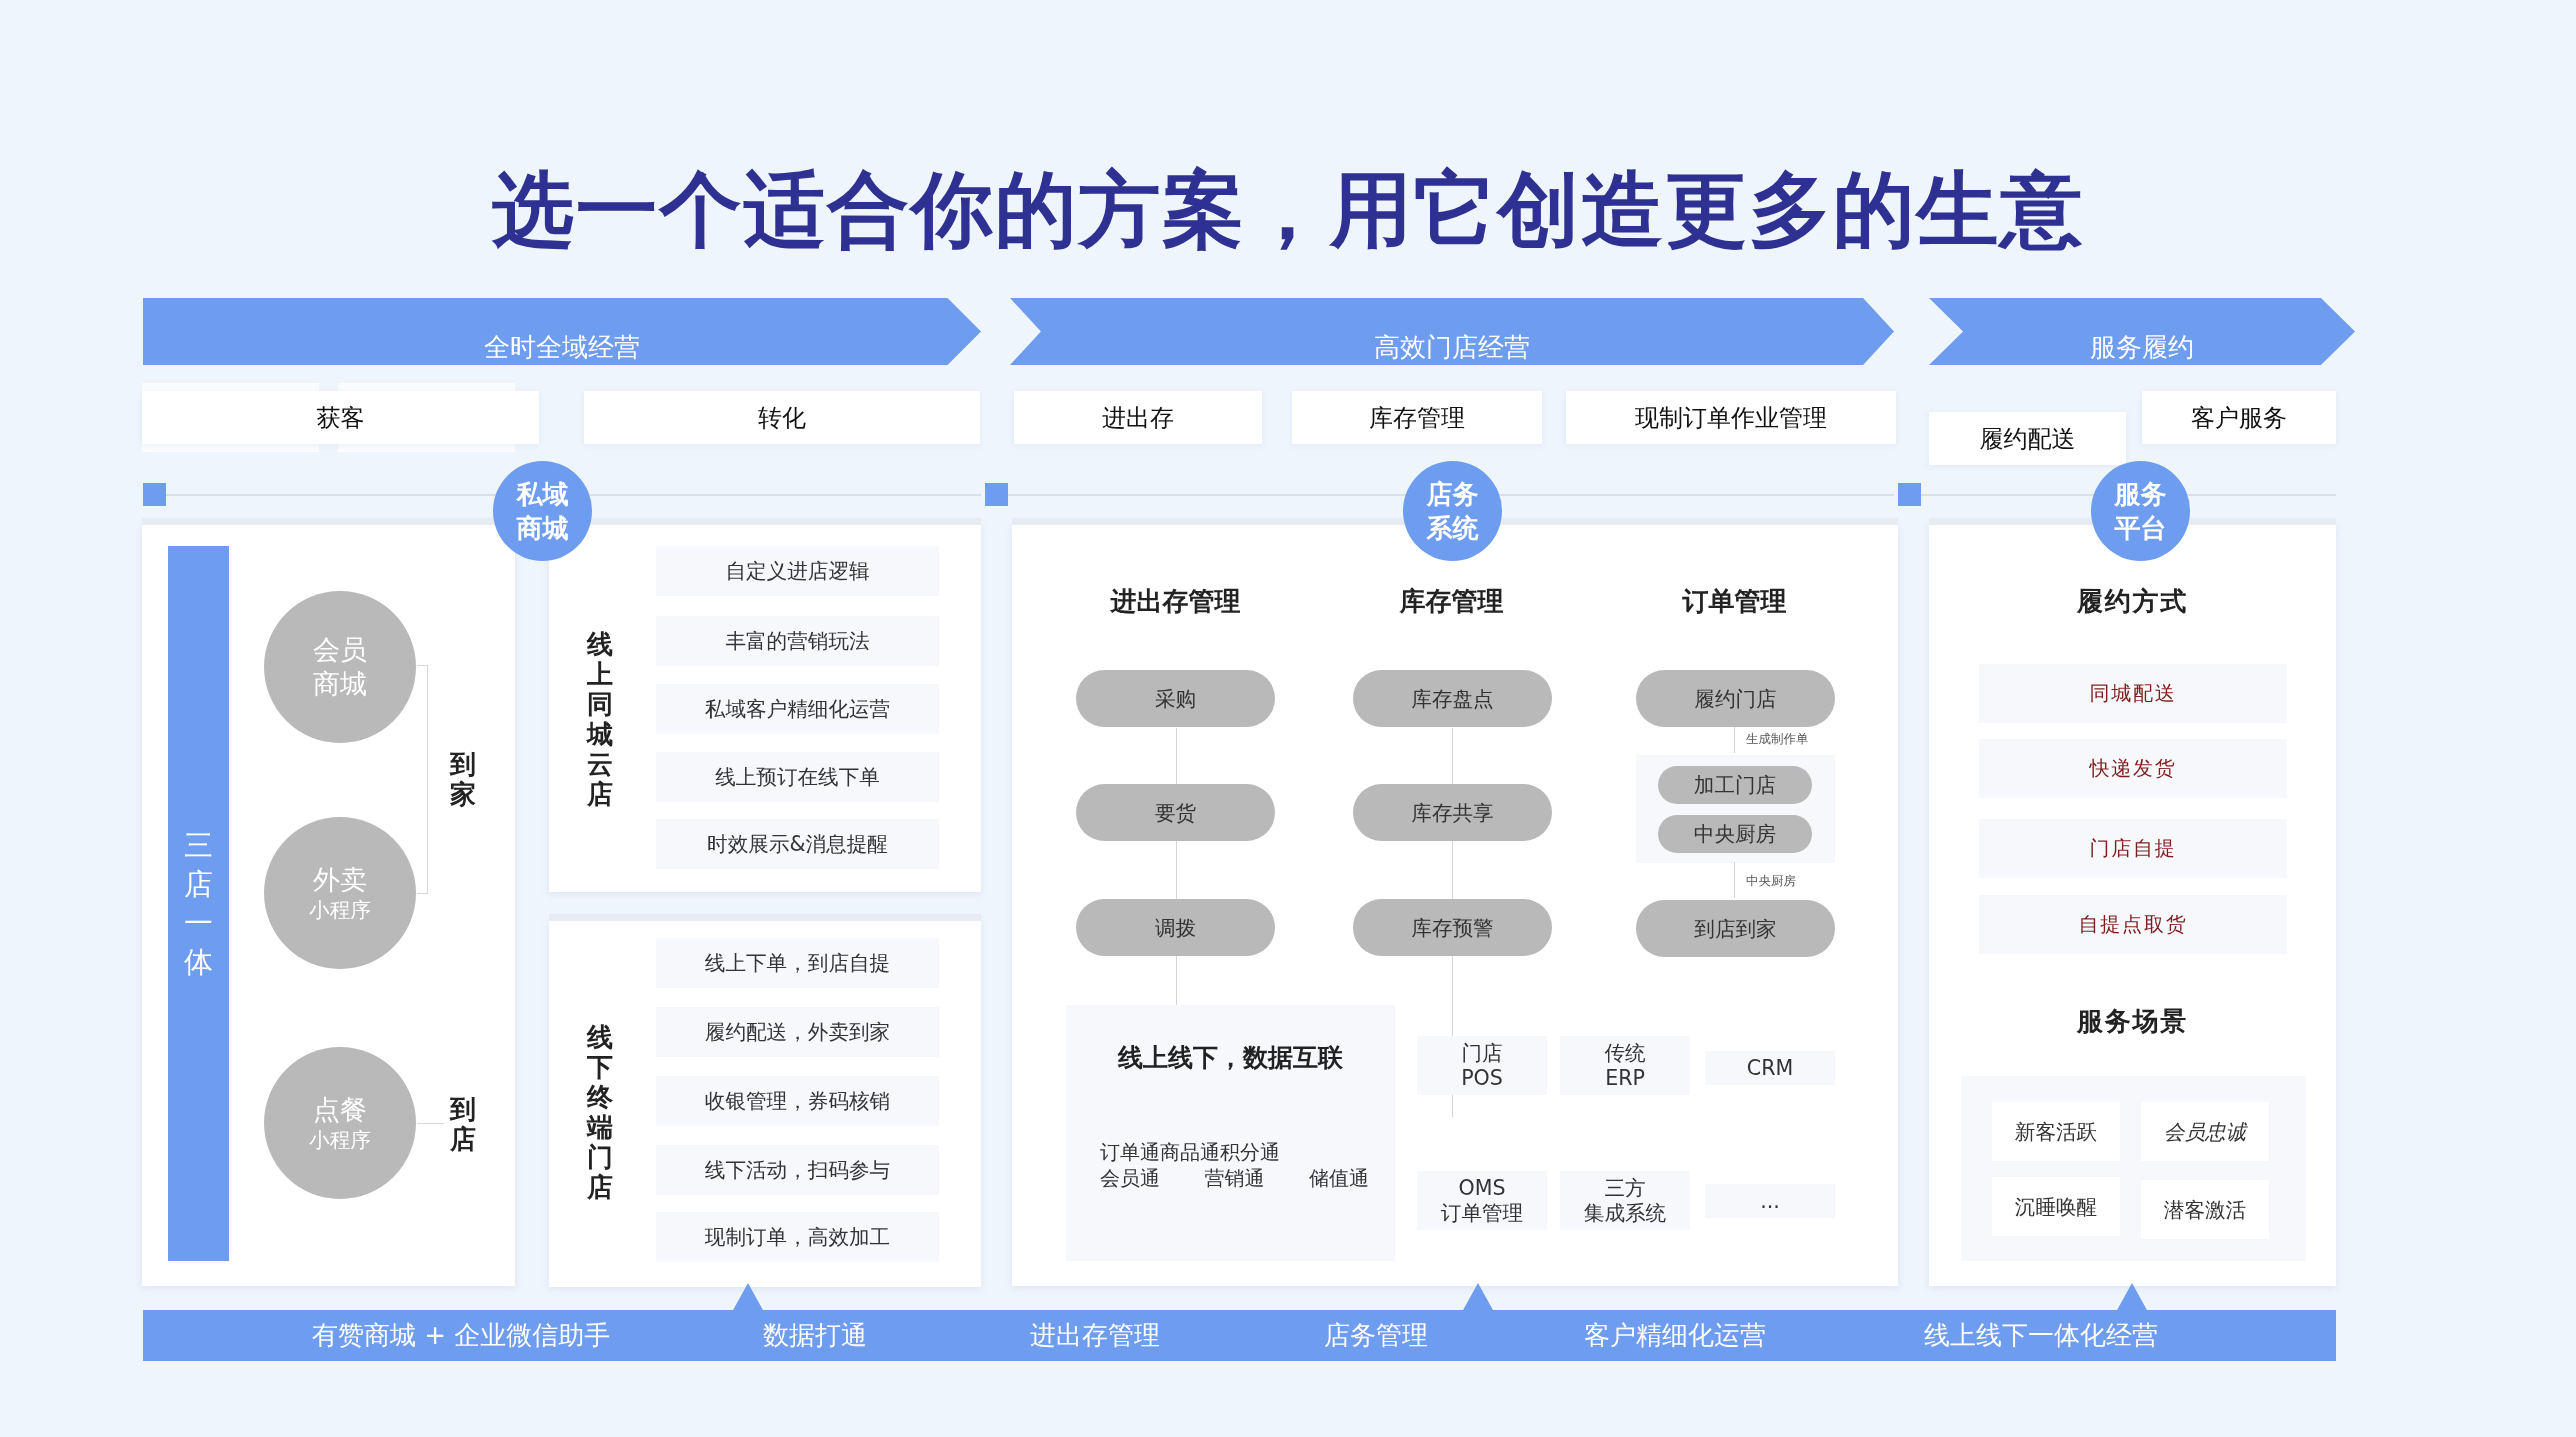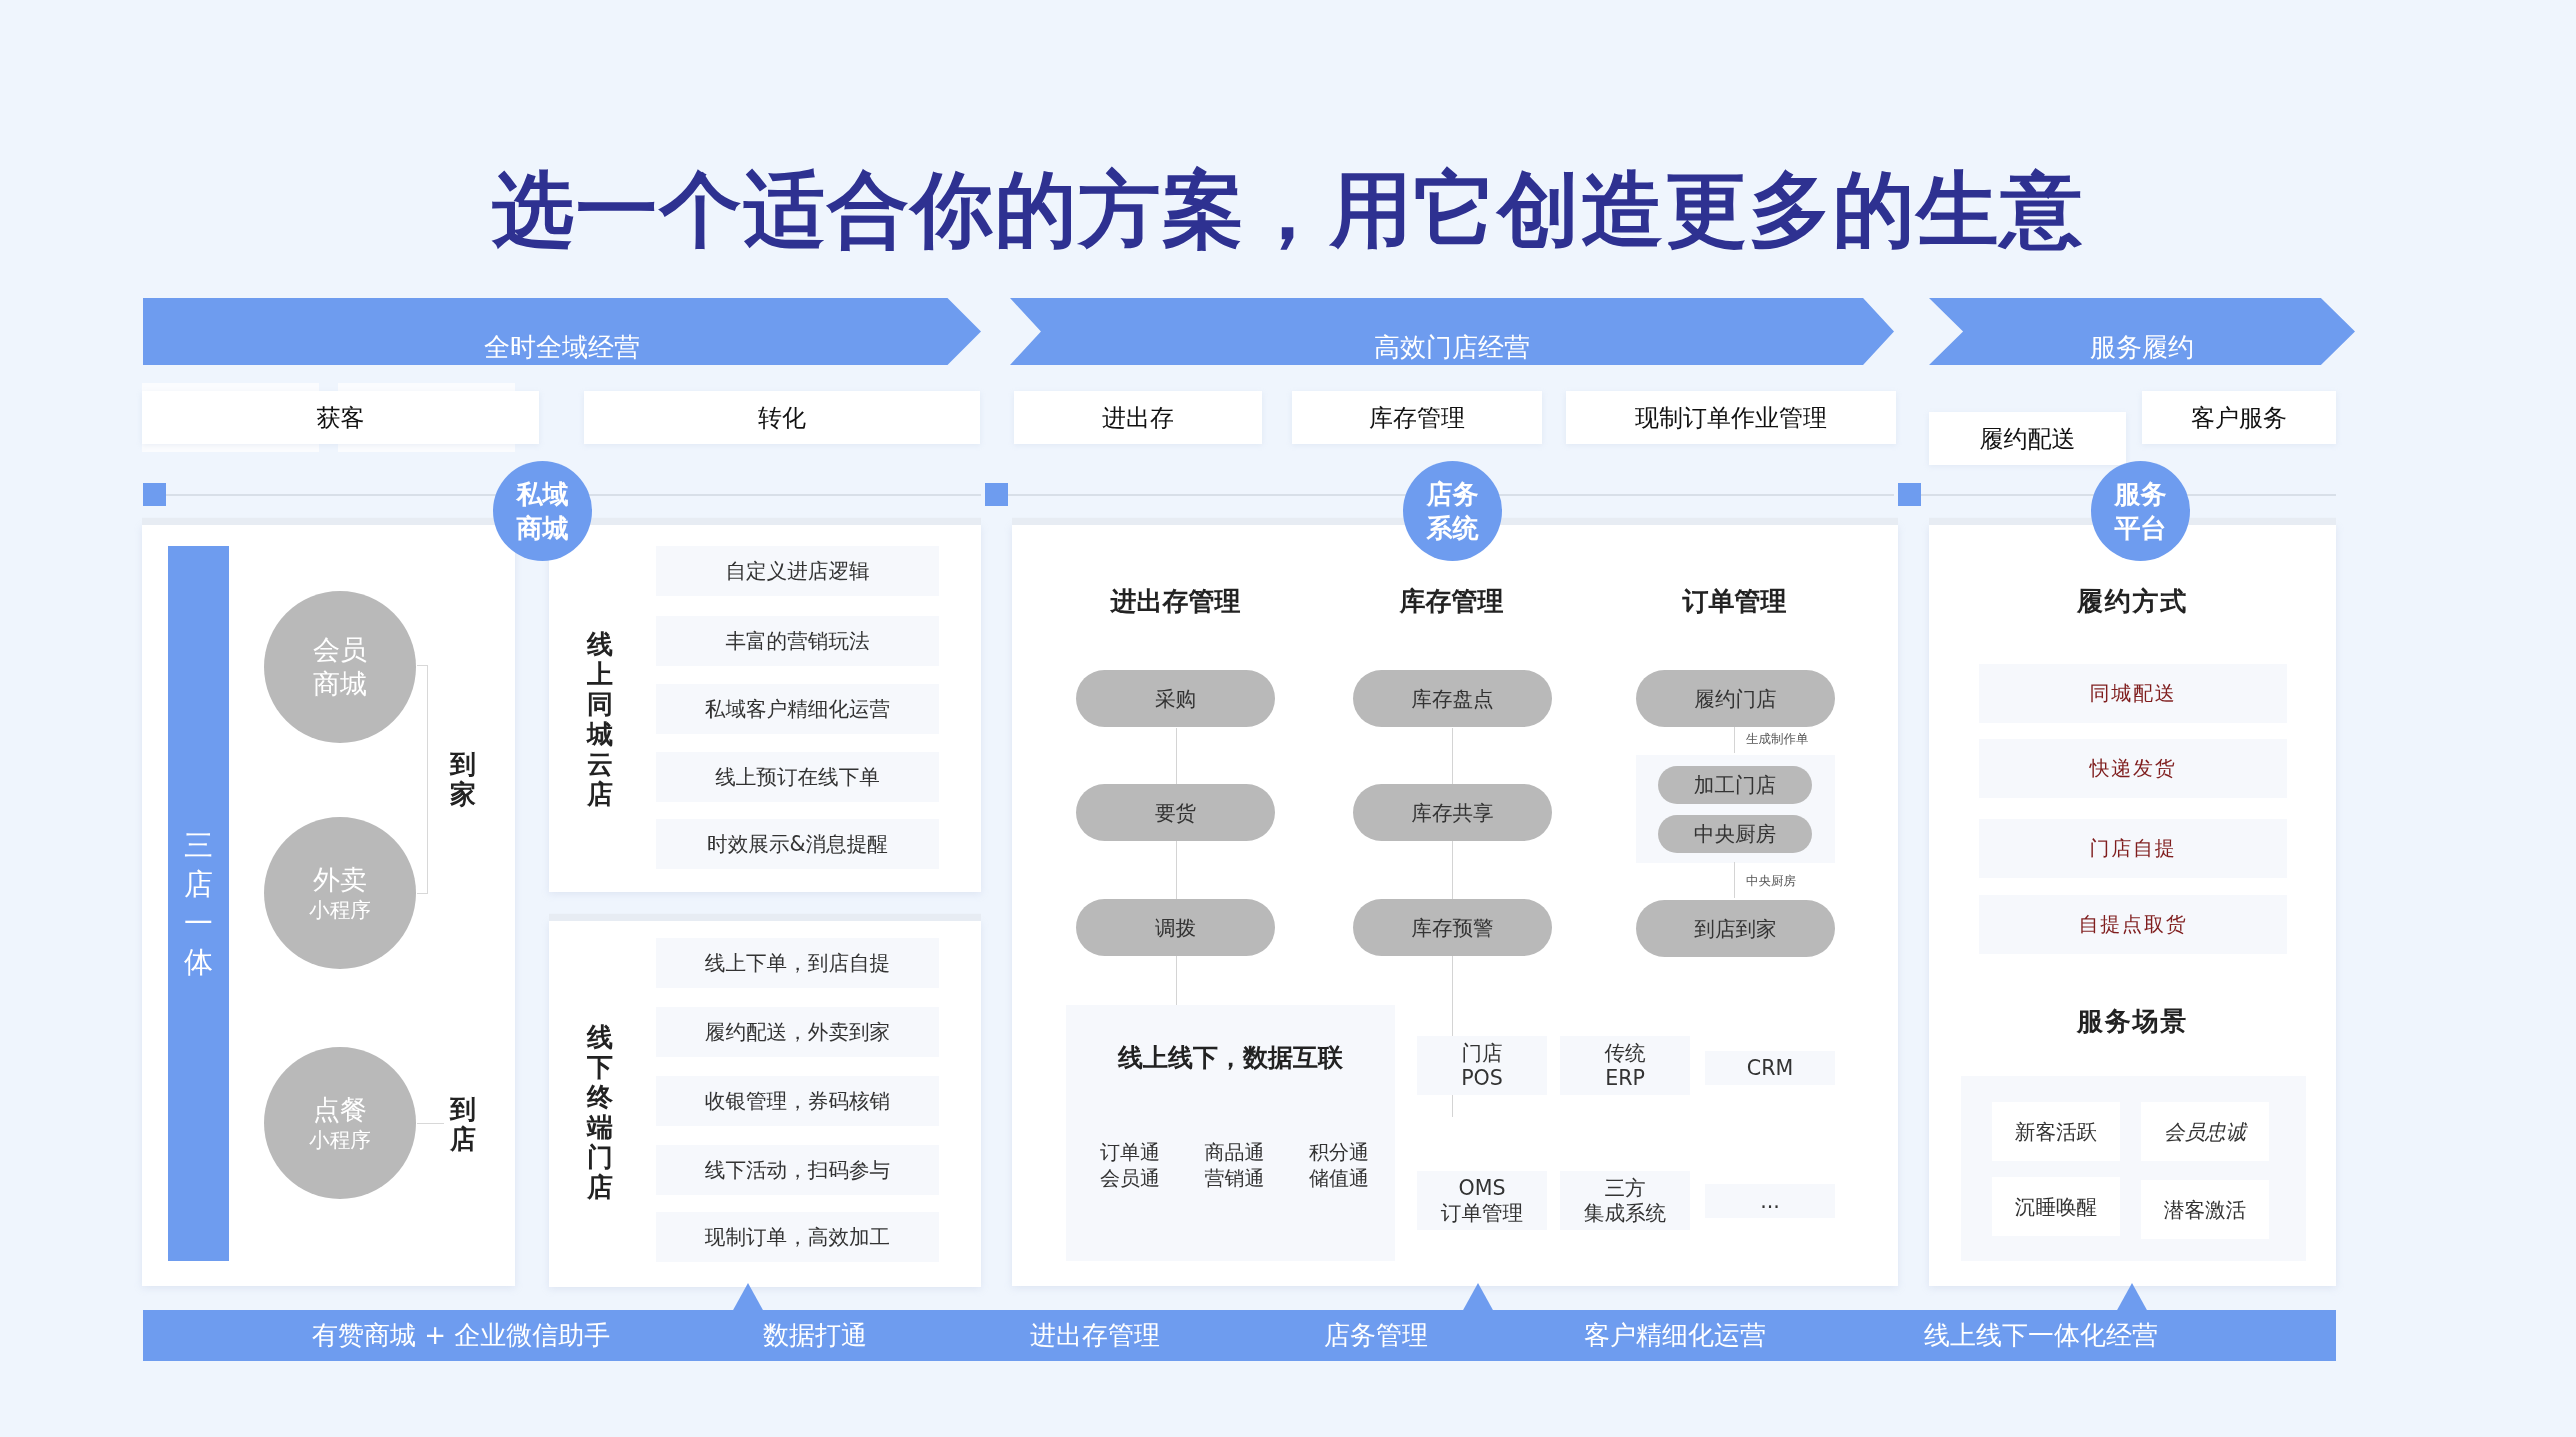--- a/index.html
+++ b/index.html
@@ -150,21 +150,21 @@
 <div class="abs grey" style="left:1636px;top:755px;width:199px;height:108px;"></div>
 <div class="abs vline" style="left:1734px;top:862px;height:36px;"></div>
 <div class="abs tiny" style="left:1746px;top:873px;">中央厨房</div>
 <div class="abs pill" style="left:1636px;top:670px;">履约门店</div>
 <div class="abs pill sm" style="left:1658px;top:766px;">加工门店</div>
 <div class="abs pill sm" style="left:1658px;top:815px;">中央厨房</div>
 <div class="abs pill" style="left:1636px;top:900px;">到店到家</div>
 
 <div class="abs grey" style="left:1066px;top:1005px;width:329px;height:256px;">
   <div style="position:absolute;left:0;width:100%;top:36px;text-align:center;font-size:25px;font-weight:bold;color:#222;">线上线下，数据互联</div>
-  <div style="position:absolute;left:34px;top:134px;width:269px;display:flex;justify-content:space-between;font-size:20px;color:#333;">
+  <div style="position:absolute;left:34px;top:134px;width:269px;display:flex;font-size:20px;color:#333;">
     <span>订单通</span>
     <span>商品通</span>
     <span>积分通</span>
   </div>
   <div style="position:absolute;left:34px;top:160px;width:269px;display:flex;justify-content:space-between;font-size:20px;color:#333;">
     <span>会员通</span>
     <span>营销通</span>
     <span>储值通</span>
   </div>
 </div>

